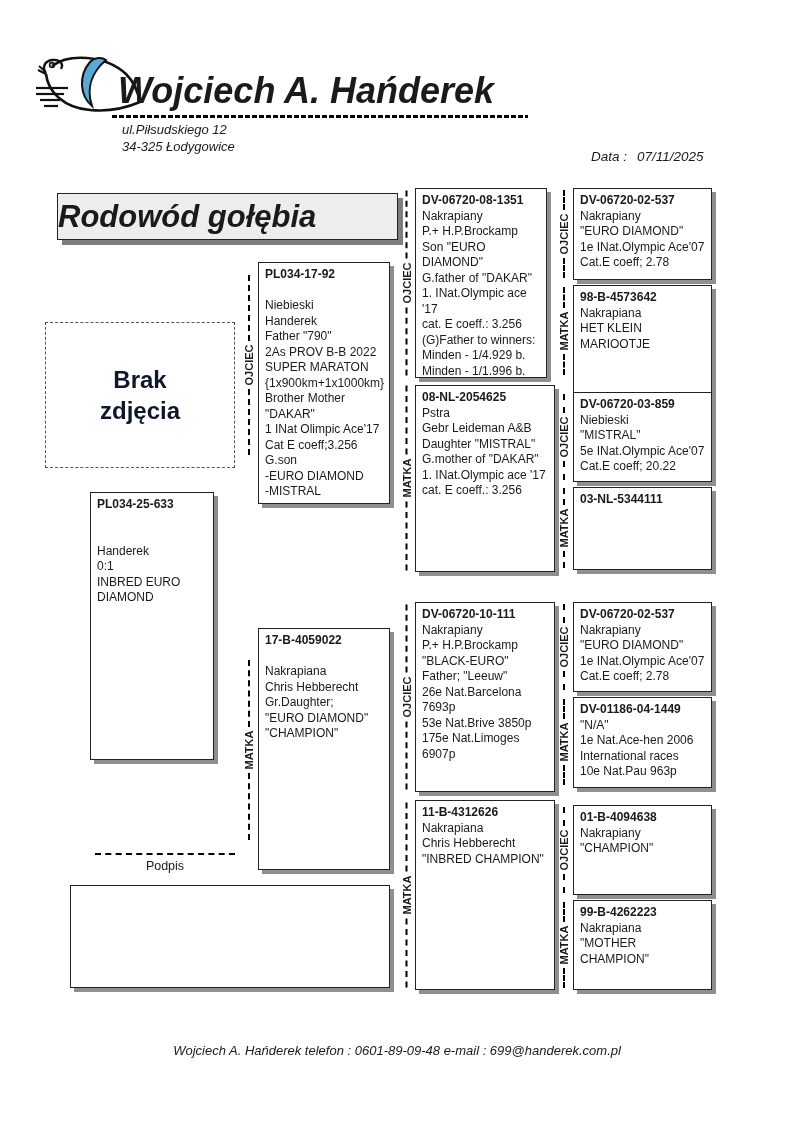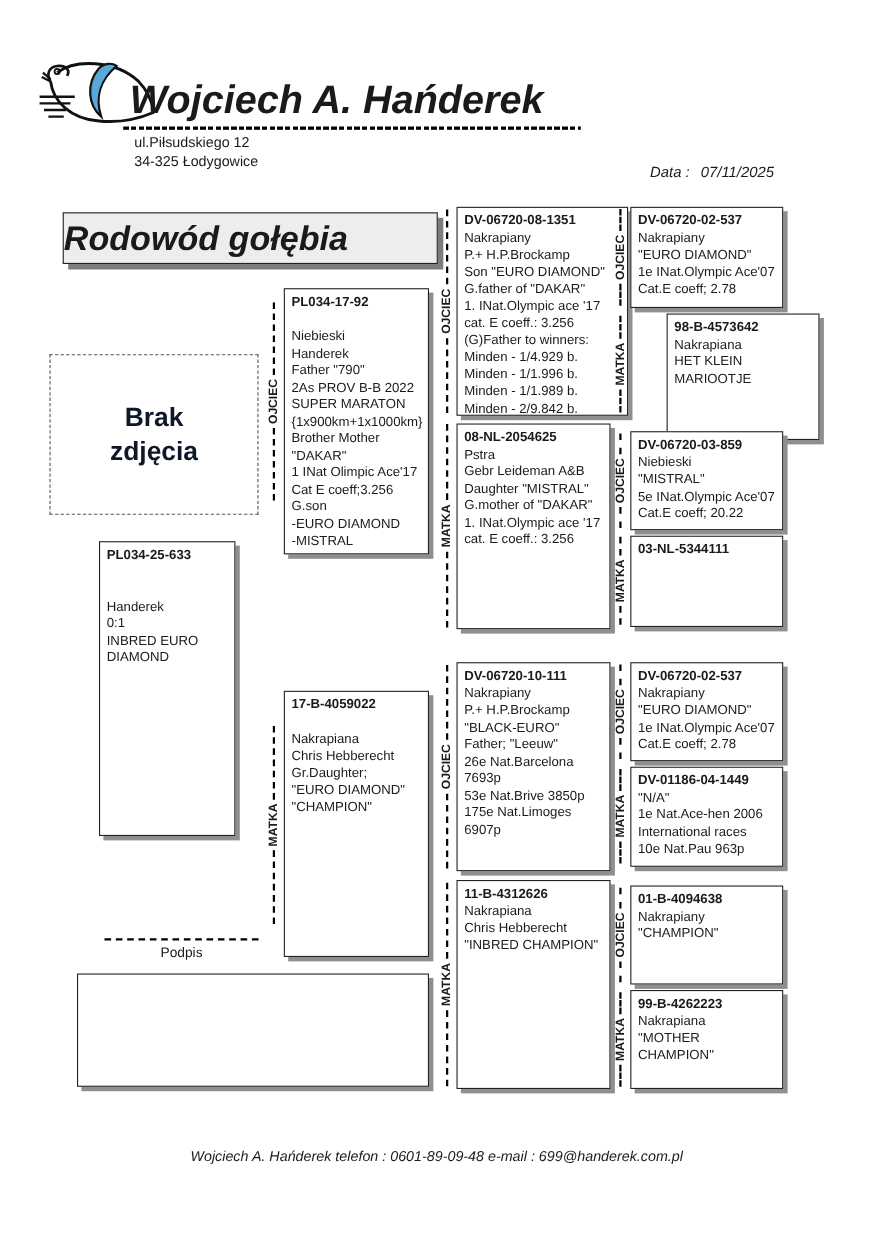--- a/index.html
+++ b/index.html
@@ -10,21 +10,21 @@
   
   .logo{position:absolute;left:34px;top:52px;width:110px;height:78px;}
   .owner-name{
     position:absolute;left:118px;top:70px;width:440px;
     font-size:36px;font-weight:bold;font-style:italic;letter-spacing:0px;white-space:nowrap;
   }
   .name-rule{
     position:absolute;left:112px;top:115px;width:416px;height:3px;
     background:repeating-linear-gradient(90deg,#000 0 5px,transparent 5px 7px);
   }
-  .addr{position:absolute;left:122px;font-size:13px;}
+  .addr{position:absolute;left:122px;font-size:13px;font-style:italic;}
   .addr1{top:122px;} .addr2{top:139px;}
   .date-row{position:absolute;left:591px;top:149px;font-size:13.5px;font-style:italic;white-space:nowrap;}
   .date-row .dl{margin-right:10px;}
   
   .title-box{
     position:absolute;left:57px;top:193px;width:341px;height:47px;
     background:#ededed;border:1px solid #222;box-shadow:5px 5px 0 0 #7d7d7d;
     display:flex;align-items:center;box-sizing:border-box;
   }
   .title-box .t{font-size:31px;font-weight:bold;font-style:italic;white-space:nowrap;}
@@ -132,21 +132,21 @@
 <div class="pbox" style="left:258px;top:628px;width:132px;height:242px">
   <div class="ring">17-B-4059022</div>
   <div class="plines">
 Nakrapiana
 Chris Hebberecht
 Gr.Daughter;
 "EURO DIAMOND"
 "CHAMPION"</div>
 </div>
 
-<div class="pbox" style="left:415px;top:188px;width:156px;height:190px">
+<div class="pbox" style="left:415px;top:188px;width:132px;height:190px">
   <div class="ring">DV-06720-08-1351</div>
   <div class="plines">Nakrapiany
 P.+ H.P.Brockamp
 Son "EURO DIAMOND"
 G.father of "DAKAR"
 1. INat.Olympic ace '17
 cat. E coeff.: 3.256
 (G)Father to winners:
 Minden - 1/4.929 b.
 Minden - 1/1.996 b.
@@ -181,21 +181,21 @@
 "INBRED CHAMPION"</div>
 </div>
 
 <div class="pbox" style="left:573px;top:188px;width:139px;height:92px">
   <div class="ring">DV-06720-02-537</div>
   <div class="plines">Nakrapiany
 "EURO DIAMOND"
 1e INat.Olympic Ace'07
 Cat.E coeff; 2.78</div>
 </div>
-<div class="pbox" style="left:606px;top:285px;width:139px;height:115px">
+<div class="pbox" style="left:573px;top:285px;width:139px;height:115px">
   <div class="ring">98-B-4573642</div>
   <div class="plines">Nakrapiana
 HET KLEIN
 MARIOOTJE</div>
 </div>
 <div class="pbox" style="left:573px;top:392px;width:139px;height:90px">
   <div class="ring">DV-06720-03-859</div>
   <div class="plines">Niebieski
 "MISTRAL"
 5e INat.Olympic Ace'07

